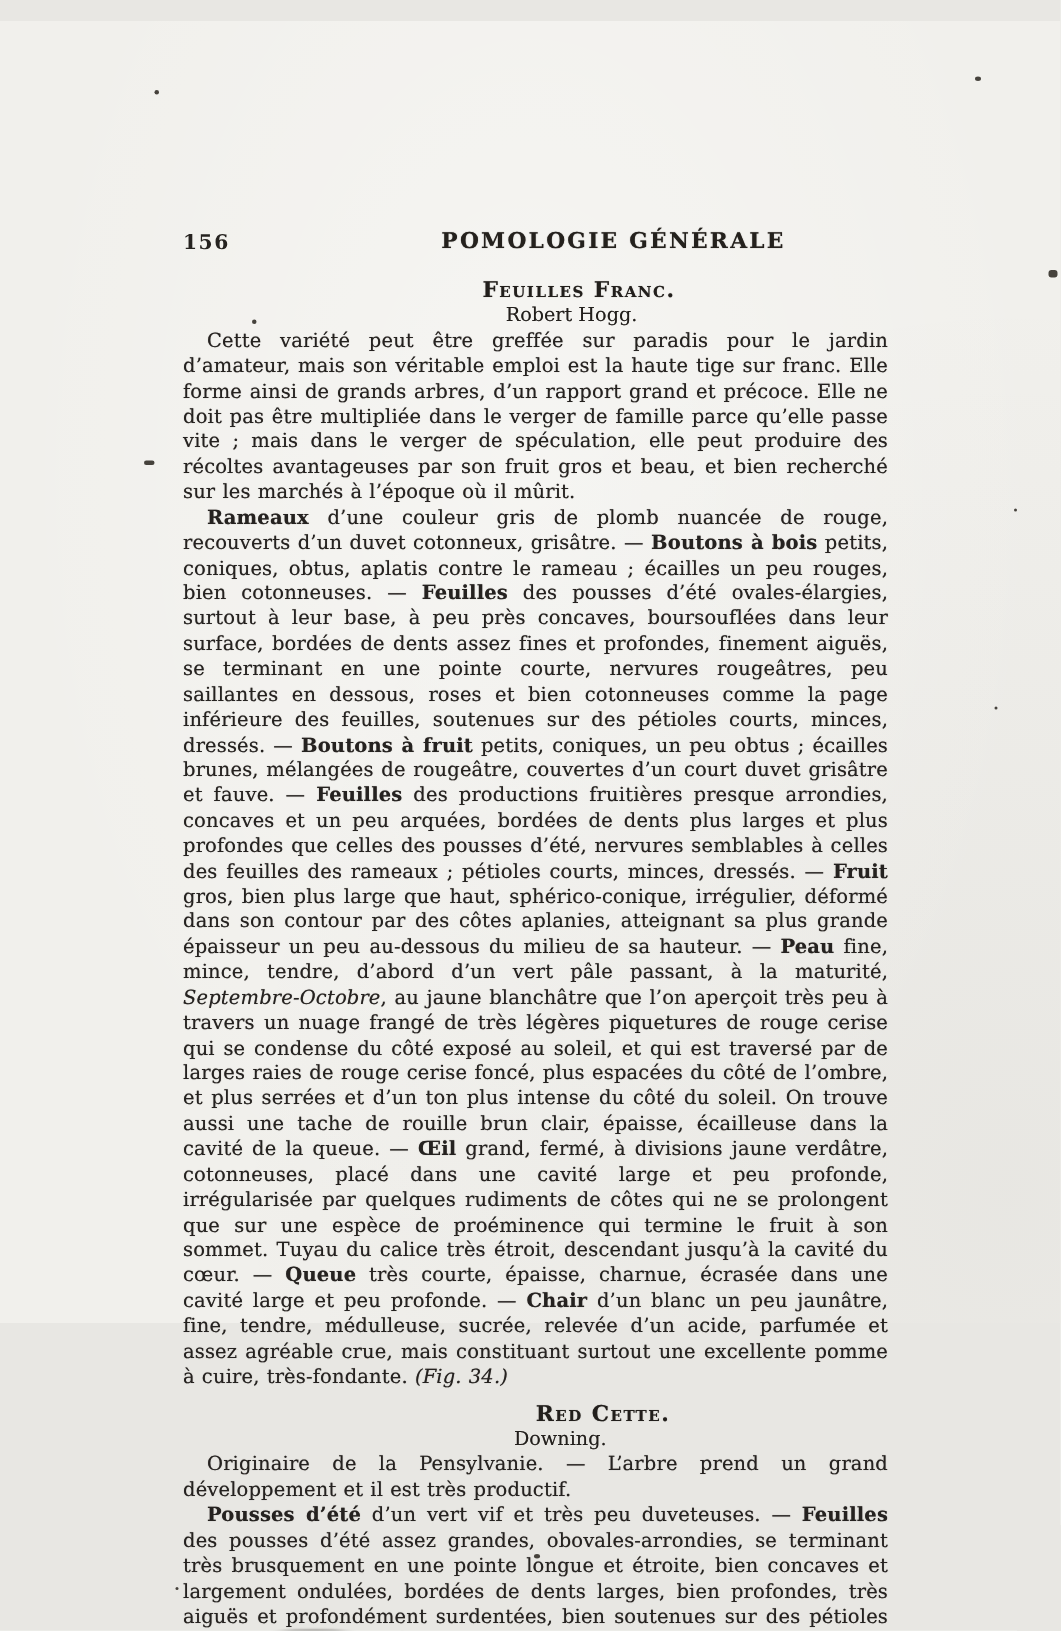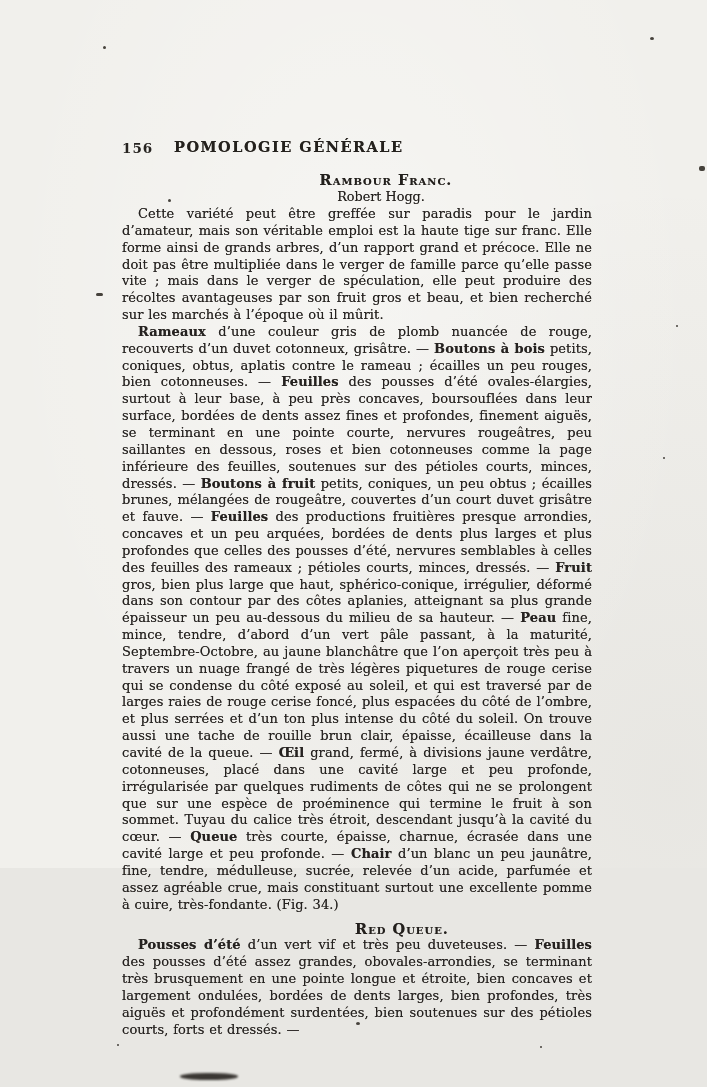--- a/index.html
+++ b/index.html
@@ -10,20 +10,21 @@
     overflow: hidden;
   }
   .page {
     position: relative;
     width: 707px; height: 868px;
     background:
       radial-gradient(ellipse at 50% 35%, rgba(255,255,255,0.35), transparent 70%),
       radial-gradient(ellipse at 95% 90%, rgba(60,55,45,0.05), transparent 55%),
       #f1f0ec;
     color: #221f1c;
+    margin-top: 14px;
   }
   .column {
     position: absolute;
     left: 122px; top: 138px;
     width: 470px;
   }
   .header-row {
     position: relative;
     height: 20px;
     margin-bottom: 10px;
@@ -31,21 +32,21 @@
   .page-number {
     position: absolute;
     left: 0; top: 2px;
     font-size: 13.5px;
     font-weight: bold;
     letter-spacing: 1px;
     color: #262320;
   }
   .running-title {
     display: block;
-    text-align: left;
+    text-align: center;
     transform: translateX(52px);
     font-size: 14.5px;
     font-weight: bold;
     letter-spacing: 1.5px;
     color: #24211d;
     text-shadow: 0 0 0.6px rgba(35,30,25,0.65);
   }
   .section-heading {
     text-align: center;
     font-variant: small-caps;
@@ -71,21 +72,21 @@
     line-height: 16.85px;
     text-align: justify;
     text-indent: 16px;
     letter-spacing: 0.1px;
     word-spacing: 0.5px;
     color: #252220;
     text-shadow: 0 0 0.5px rgba(40,34,28,0.6);
   }
   .par-gap { margin-top: 2px; }
   .body-par .b { font-weight: bold; }
-  .body-par .i { }
+  .body-par .i { font-style: italic; }
   
   .speck {
     position: absolute;
     background: #46423c;
     border-radius: 50%;
   }
   .smudge {
     position: absolute;
     background: #3a3733;
     border-radius: 45%;
@@ -98,28 +99,30 @@
 <div class="page">
 
   <div class="column">
 
     <div class="header-row">
       <span class="page-number">156</span>
       <span class="running-title">POMOLOGIE GÉNÉRALE</span>
     </div>
 
     <section>
-      <h2 class="section-heading heading-1">Rambour Franc.</h2>
+      <h2 class="section-heading heading-1">Feuilles Franc.</h2>
       <div class="attribution attr-1">Robert Hogg.</div>
       <p class="body-par par-gap"><span>Cette variété peut être greffée sur paradis pour le jardin d’amateur, mais son véritable emploi est la haute tige sur franc. Elle forme ainsi de grands arbres, d’un rapport grand et précoce. Elle ne doit pas être multipliée dans le verger de famille parce qu’elle passe vite ; mais dans le verger de spéculation, elle peut produire des récoltes avantageuses par son fruit gros et beau, et bien recherché sur les marchés à l’époque où il mûrit.</span></p>
       <p class="body-par"><span class="b">Rameaux</span><span> d’une couleur gris de plomb nuancée de rouge, recouverts d’un duvet cotonneux, grisâtre. — </span><span class="b">Boutons à bois</span><span> petits, coniques, obtus, aplatis contre le rameau ; écailles un peu rouges, bien cotonneuses. — </span><span class="b">Feuilles</span><span> des pousses d’été ovales-élargies, surtout à leur base, à peu près concaves, boursouflées dans leur surface, bordées de dents assez fines et profondes, finement aiguës, se terminant en une pointe courte, nervures rougeâtres, peu saillantes en dessous, roses et bien cotonneuses comme la page inférieure des feuilles, soutenues sur des pétioles courts, minces, dressés. — </span><span class="b">Boutons à fruit</span><span> petits, coniques, un peu obtus ; écailles brunes, mélangées de rougeâtre, couvertes d’un court duvet grisâtre et fauve. — </span><span class="b">Feuilles</span><span> des productions fruitières presque arrondies, concaves et un peu arquées, bordées de dents plus larges et plus profondes que celles des pousses d’été, nervures semblables à celles des feuilles des rameaux ; pétioles courts, minces, dressés. — </span><span class="b">Fruit</span><span> gros, bien plus large que haut, sphérico-conique, irrégulier, déformé dans son contour par des côtes aplanies, atteignant sa plus grande épaisseur un peu au-dessous du milieu de sa hauteur. — </span><span class="b">Peau</span><span> fine, mince, tendre, d’abord d’un vert pâle passant, à la maturité, </span><span class="i">Septembre-Octobre</span><span>, au jaune blanchâtre que l’on aperçoit très peu à travers un nuage frangé de très légères piquetures de rouge cerise qui se condense du côté exposé au soleil, et qui est traversé par de larges raies de rouge cerise foncé, plus espacées du côté de l’ombre, et plus serrées et d’un ton plus intense du côté du soleil. On trouve aussi une tache de rouille brun clair, épaisse, écailleuse dans la cavité de la queue. — </span><span class="b">Œil</span><span> grand, fermé, à divisions jaune verdâtre, cotonneuses, placé dans une cavité large et peu profonde, irrégularisée par quelques rudiments de côtes qui ne se prolongent que sur une espèce de proéminence qui termine le fruit à son sommet. Tuyau du calice très étroit, descendant jusqu’à la cavité du cœur. — </span><span class="b">Queue</span><span> très courte, épaisse, charnue, écrasée dans une cavité large et peu profonde. — </span><span class="b">Chair</span><span> d’un blanc un peu jaunâtre, fine, tendre, médulleuse, sucrée, relevée d’un acide, parfumée et assez agréable crue, mais constituant surtout une excellente pomme à cuire, très-fondante. </span><span class="i">(Fig. 34.)</span></p>
     </section>
 
     <section>
-      <h2 class="section-heading heading-2">Red Queue.</h2>
+      <h2 class="section-heading heading-2">Red Cette.</h2>
+      <div class="attribution attr-2">Downing.</div>
+      <p class="body-par par-gap"><span>Originaire de la Pensylvanie. — L’arbre prend un  grand développement et il est très productif.</span></p>
       <p class="body-par"><span class="b">Pousses d’été</span><span> d’un vert vif et très peu duveteuses. — </span><span class="b">Feuilles</span><span> des pousses d’été assez grandes, obovales-arrondies, se terminant très brusquement en une pointe longue et étroite, bien concaves et largement ondulées, bordées de dents larges, bien profondes, très aiguës et profondément surdentées, bien soutenues sur des pétioles courts, forts et dressés. —</span></p>
     </section>
 
   </div>
 
   <div class="speck" style="left:103px; top:46px; width:3px; height:3px;"></div>
   <div class="speck" style="left:650px; top:37px; width:4px; height:3px;"></div>
   <div class="speck" style="left:168px; top:199px; width:3px; height:3px;"></div>
   <div class="speck" style="left:96px; top:293px; width:7px; height:3px; border-radius:2px;"></div>
   <div class="speck" style="left:699px; top:166px; width:6px; height:5px; border-radius:2px;"></div>

